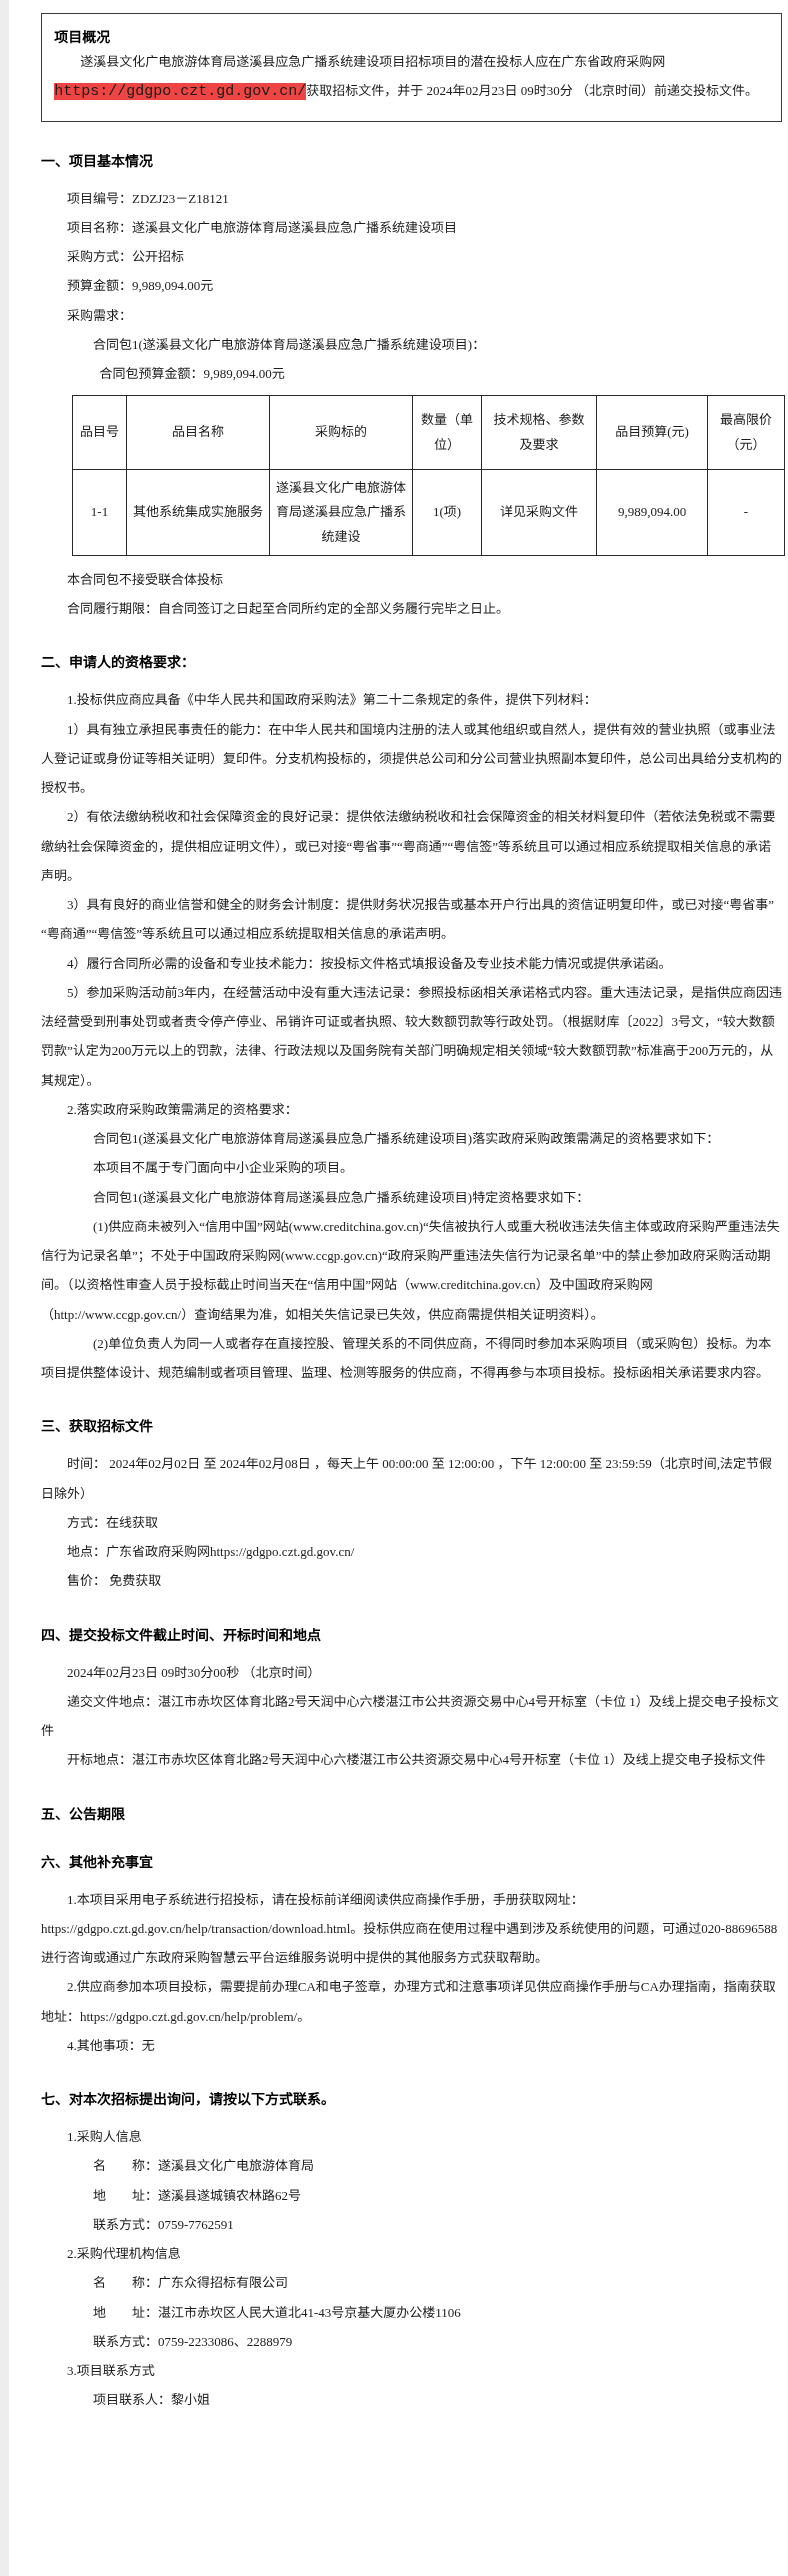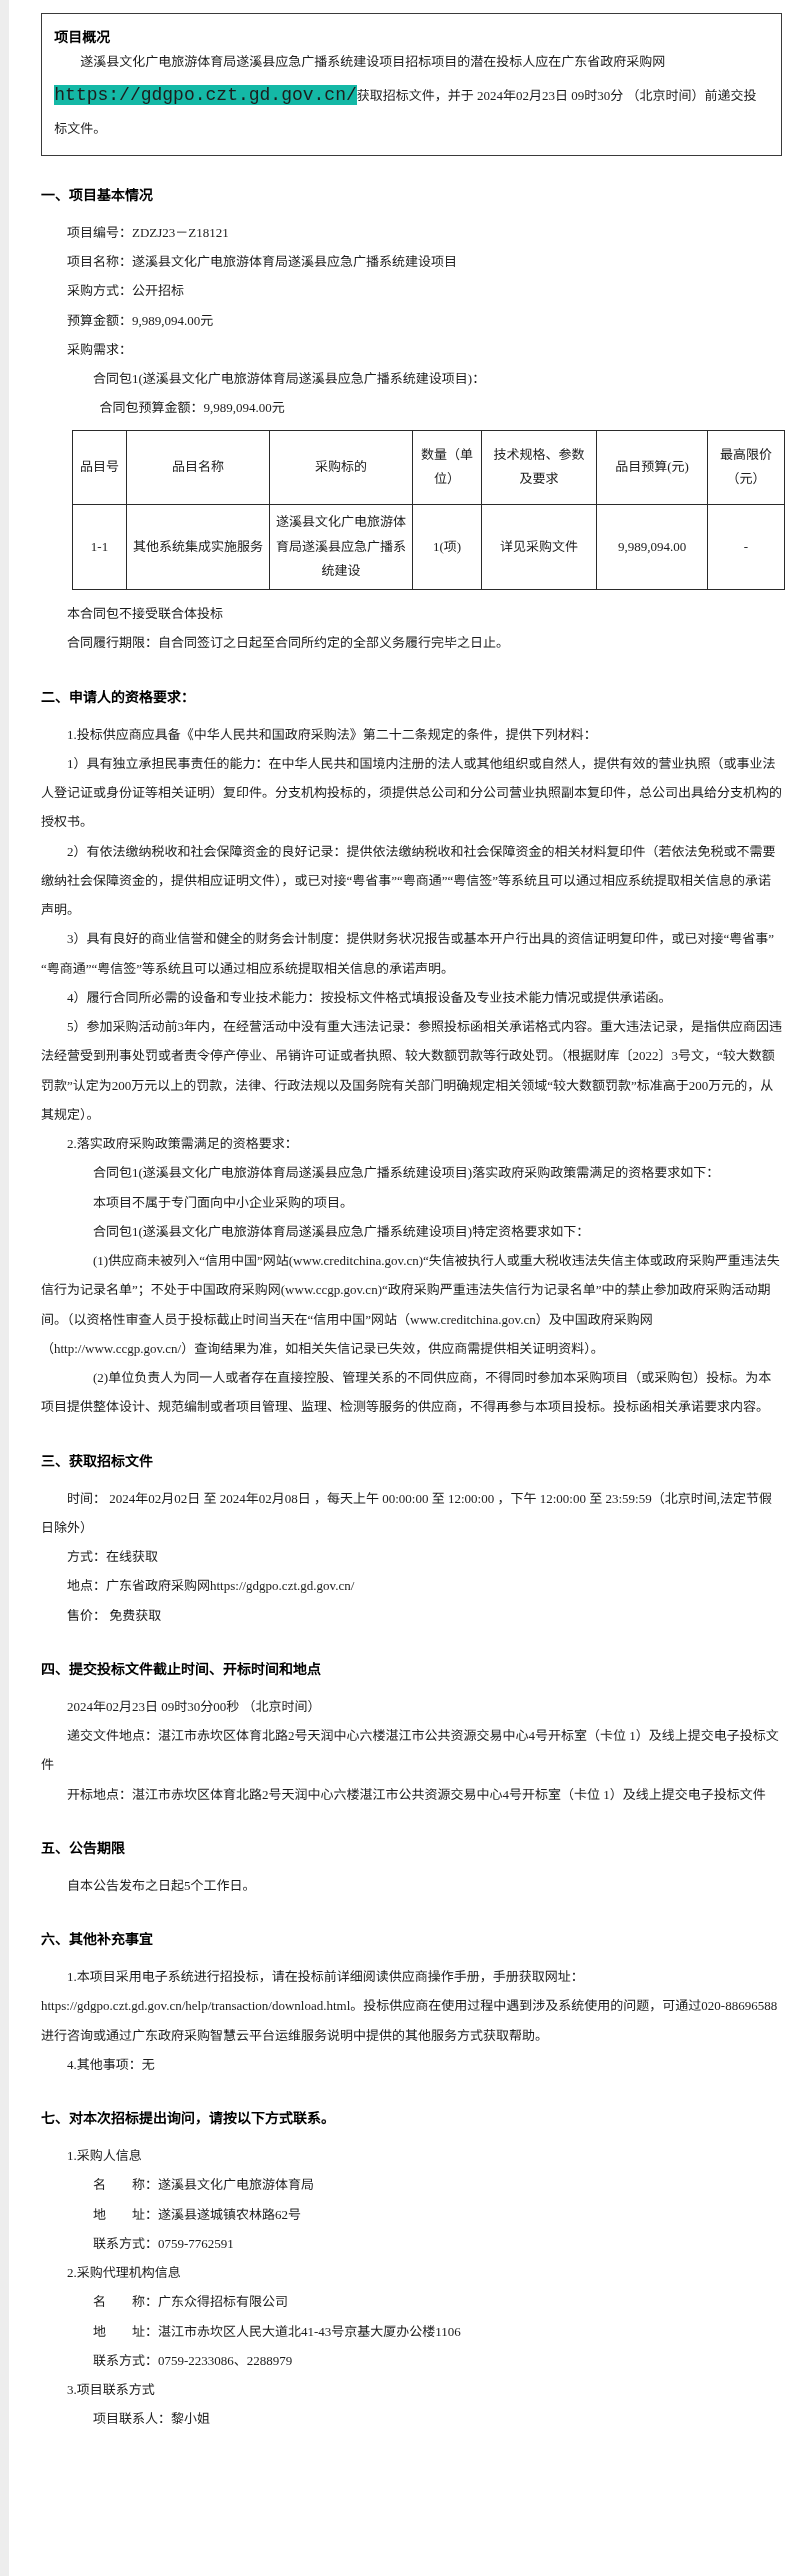--- a/index.html
+++ b/index.html
@@ -33,21 +33,21 @@
     font-size: 14px;
     font-weight: bold;
     margin: 5.3px 0 1.8px 0;
     color: #000;
   }
   .overview-text {
     margin: 1.8px 0 0 0;
     line-height: 2.15;
     text-indent: 2em;
   }
-  .hl { background: #14b8a6; font-family: "Liberation Mono", "DejaVu Sans Mono", monospace; font-size: 18px; }
+  .hl { background: #ef4444; font-family: "Liberation Mono", "DejaVu Sans Mono", monospace; font-size: 15px; }
   
   .section-heading {
     font-size: 14px;
     font-weight: bold;
     color: #000;
     margin: 28px 0 14px 0;
   }
   
   .line {
     margin: 0;
@@ -154,24 +154,24 @@
     <p class="line">方式：在线获取</p>
     <p class="line">地点：广东省政府采购网https://gdgpo.czt.gd.gov.cn/</p>
     <p class="line">售价： 免费获取</p>
 
     <div class="section-heading">四、提交投标文件截止时间、开标时间和地点</div>
     <p class="line">2024年02月23日 09时30分00秒 （北京时间）</p>
     <p class="line">递交文件地点：湛江市赤坎区体育北路2号天润中心六楼湛江市公共资源交易中心4号开标室（卡位 1）及线上提交电子投标文件</p>
     <p class="line">开标地点：湛江市赤坎区体育北路2号天润中心六楼湛江市公共资源交易中心4号开标室（卡位 1）及线上提交电子投标文件</p>
 
     <div class="section-heading">五、公告期限</div>
-    <p class="line">自本公告发布之日起5个工作日。</p>
 
     <div class="section-heading">六、其他补充事宜</div>
     <p class="line">1.本项目采用电子系统进行招投标，请在投标前详细阅读供应商操作手册，手册获取网址：https://gdgpo.czt.gd.gov.cn/help/transaction/download.html。投标供应商在使用过程中遇到涉及系统使用的问题，可通过020-88696588 进行咨询或通过广东政府采购智慧云平台运维服务说明中提供的其他服务方式获取帮助。</p>
+    <p class="line">2.供应商参加本项目投标，需要提前办理CA和电子签章，办理方式和注意事项详见供应商操作手册与CA办理指南，指南获取地址：https://gdgpo.czt.gd.gov.cn/help/problem/。</p>
     <p class="line">4.其他事项：无</p>
 
     <div class="section-heading">七、对本次招标提出询问，请按以下方式联系。</div>
     <p class="line">1.采购人信息</p>
     <p class="line indent4">名　　称：遂溪县文化广电旅游体育局</p>
     <p class="line indent4">地　　址：遂溪县遂城镇农林路62号</p>
     <p class="line indent4">联系方式：0759-7762591</p>
     <p class="line">2.采购代理机构信息</p>
     <p class="line indent4">名　　称：广东众得招标有限公司</p>
     <p class="line indent4">地　　址：湛江市赤坎区人民大道北41-43号京基大厦办公楼1106</p>

